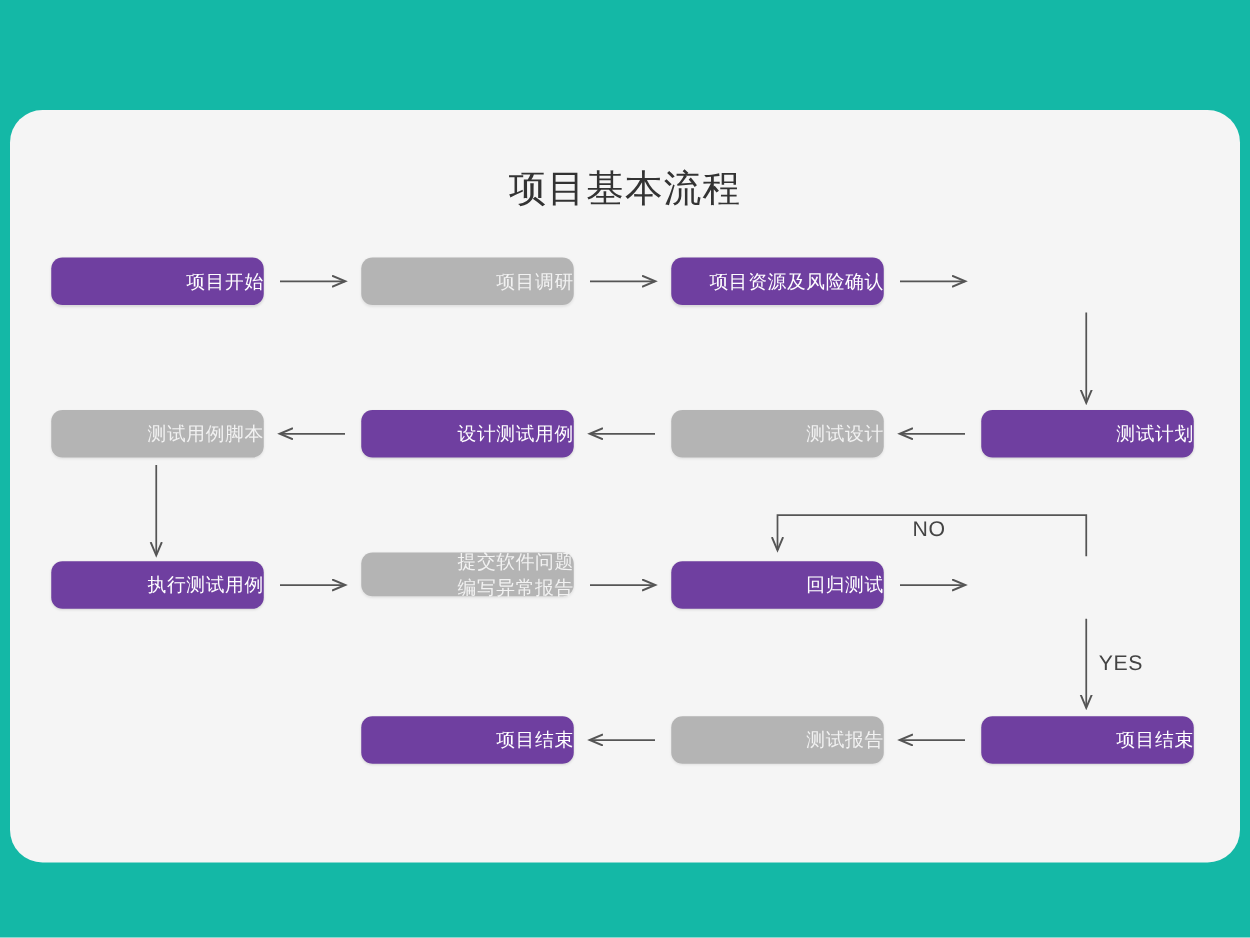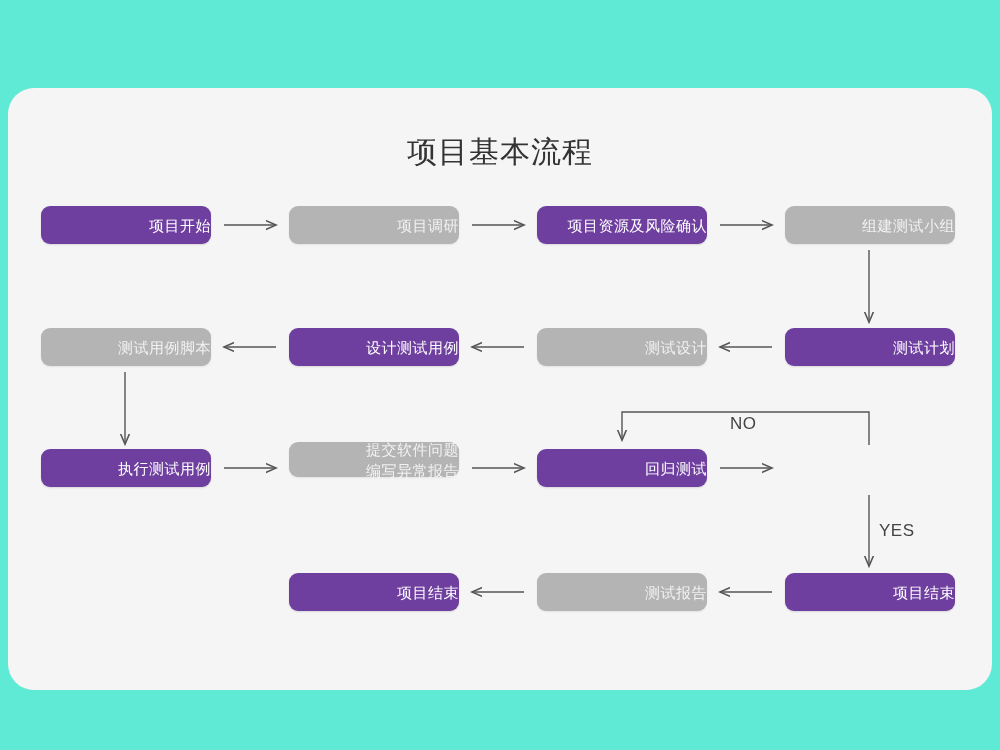--- a/index.html
+++ b/index.html
@@ -10,21 +10,21 @@
   body {
     width: 1000px;
     height: 750px;
     font-family: "Liberation Sans", "DejaVu Sans", sans-serif;
     overflow: hidden;
   }
   #stage {
     position: relative;
     width: 1000px;
     height: 750px;
-    background: #5eead4;
+    background: #14b8a6;
   }
   .panel {
     position: absolute;
     left: 8px;
     top: 88px;
     width: 984px;
     height: 602px;
     background: #f5f5f5;
     border-radius: 26px;
   }
@@ -131,23 +131,20 @@
 
   <div class="node purple h1" style="left:41px; top:206px;">
     <span class="nlabel">项目开始</span>
   </div>
   <div class="node purple h1" style="left:537px; top:206px;">
     <span class="nlabel">项目资源及风险确认</span>
   </div>
   <div class="node gray h1" style="left:289px; top:206px;">
     <span class="nlabel">项目调研</span>
   </div>
-  <div class="node gray h1" style="left:785px; top:206px;">
-    <span class="nlabel">组建测试小组</span>
-  </div>
 
   <div class="node gray h1" style="left:41px; top:328px;">
     <span class="nlabel">测试用例脚本</span>
   </div>
   <div class="node purple h1" style="left:289px; top:328px;">
     <span class="nlabel">设计测试用例</span>
   </div>
   <div class="node gray h1" style="left:537px; top:328px;">
     <span class="nlabel">测试设计</span>
   </div>

